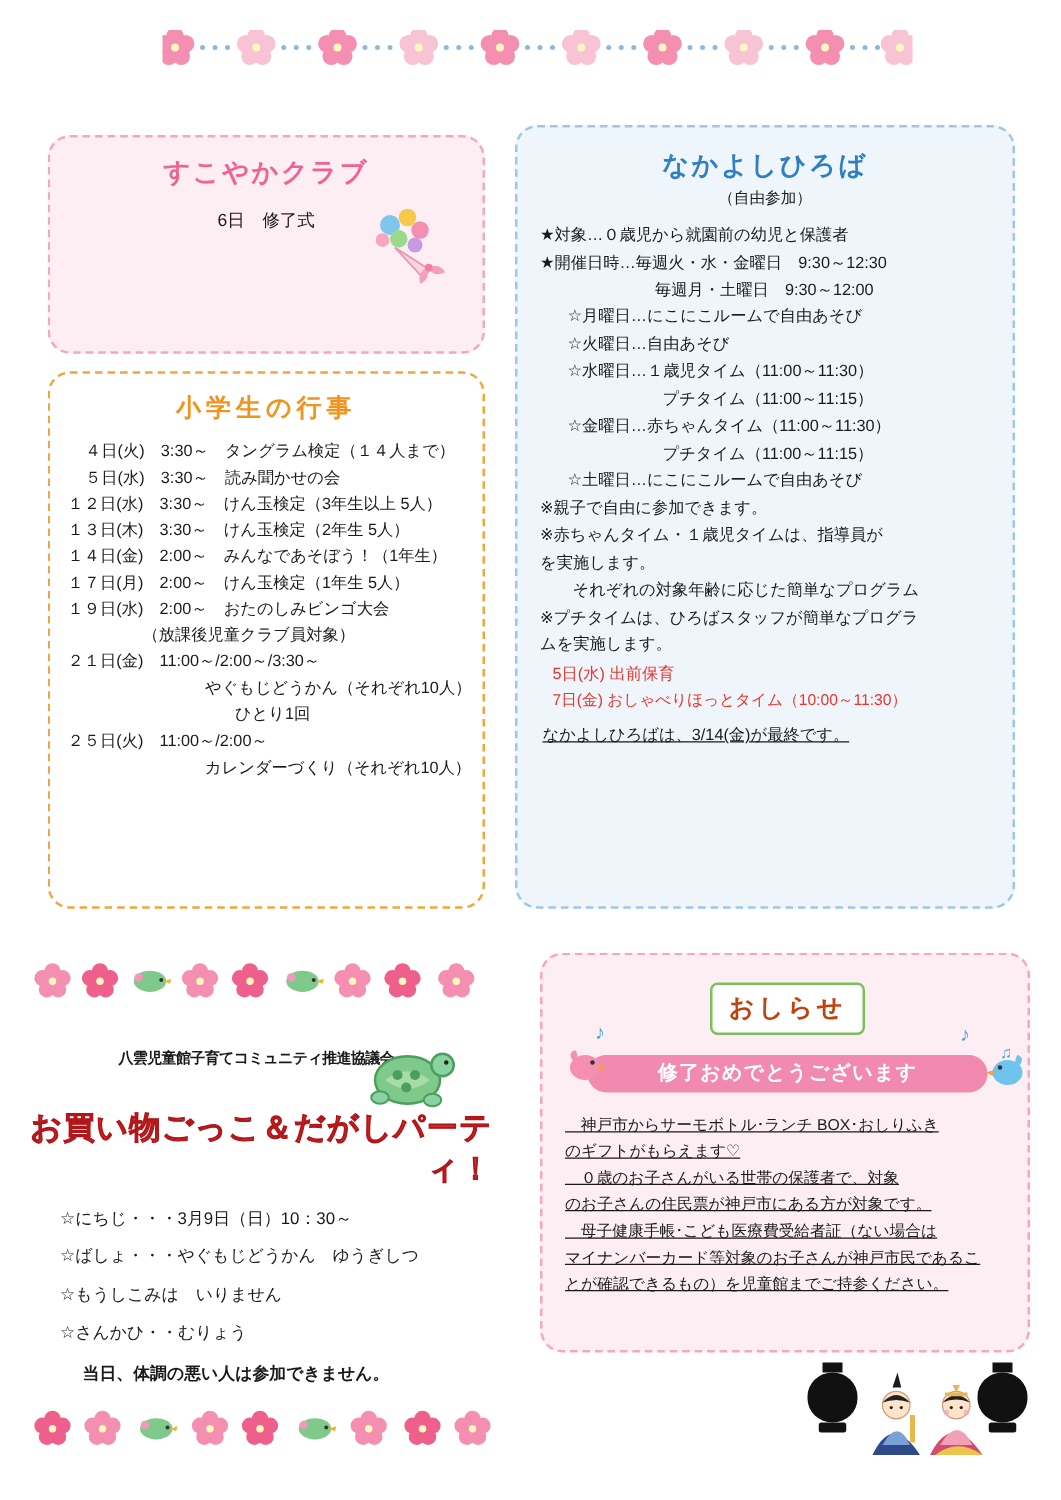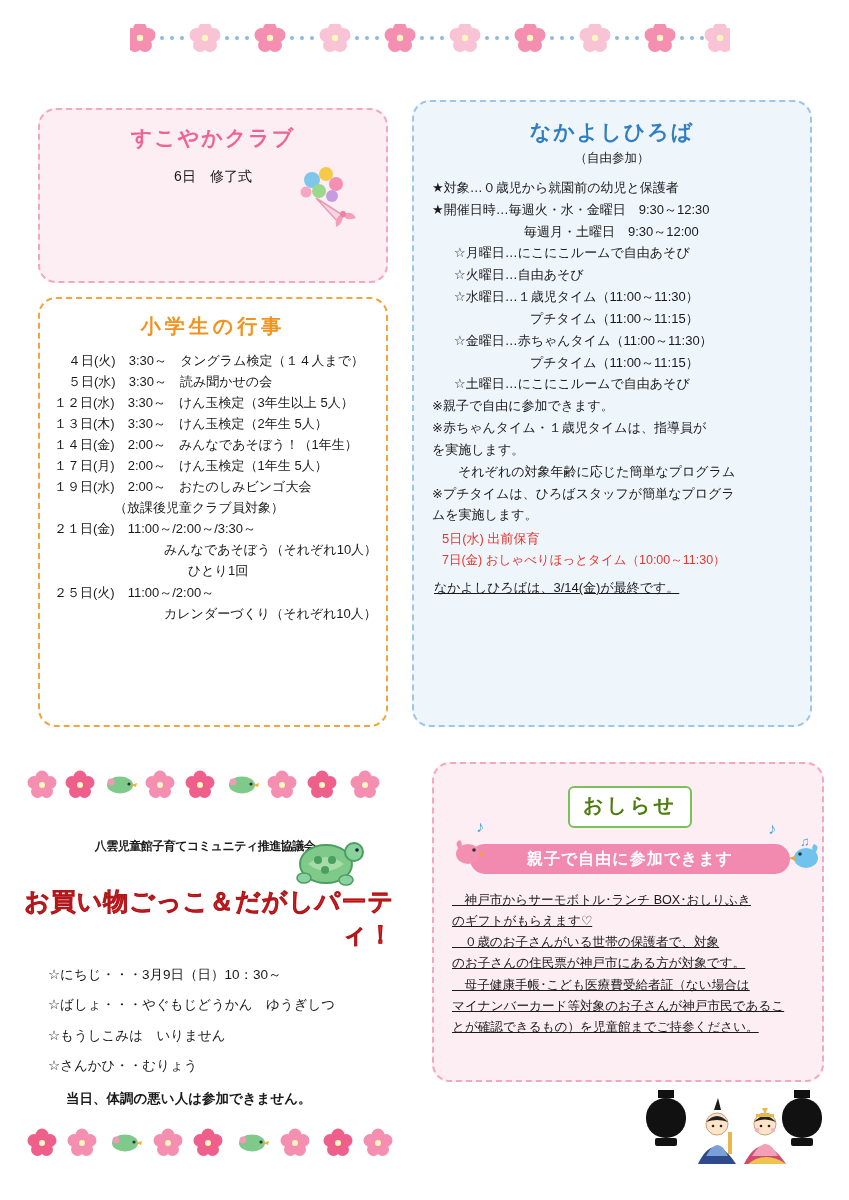--- a/index.html
+++ b/index.html
@@ -82,23 +82,22 @@
   .fest-lines{position:absolute;left:48px;top:960px;width:360px;font-size:13.5px;line-height:2.25;}
   .fest-note{position:absolute;left:66px;top:1090px;width:340px;font-size:13.5px;font-weight:bold;}
 
   .turtle{position:absolute;left:288px;top:830px;width:78px;height:62px;}
 
   
   #oshirase{left:432px;top:762px;width:392px;height:320px;background:#fdeef3;border:2px dashed #f3a7c0;border-radius:18px;}
   .oshirase-title{
     position:absolute;left:568px;top:786px;width:120px;height:38px;
     border:2px solid #7dbf5b;border-radius:6px;background:#ffffff;
-    color:#4d7c0f;font-size:20px;font-weight:bold;text-align:center;line-height:38px;
+    color:#c2410c;font-size:20px;font-weight:bold;text-align:center;line-height:38px;
     letter-spacing:3px;
-    font-family:Liberation Mono, monospace;
   }
   .gift-banner{
     position:absolute;left:470px;top:844px;width:320px;height:30px;
     background:#f28ab0;border-radius:15px;color:#ffffff;font-size:16px;
     font-weight:bold;text-align:center;line-height:30px;letter-spacing:1px;
   }
   .gift-body{position:absolute;left:452px;top:890px;width:360px;font-size:12.6px;line-height:1.68;text-decoration:underline;}
 
   .bird{position:absolute;width:34px;height:30px;}
   .note{position:absolute;color:#4da6d8;font-size:16px;}
@@ -261,21 +260,21 @@
     <div class="list">
       <div>４日(火)　3:30～　タングラム検定（１４人まで）</div>
       <div>５日(水)　3:30～　読み聞かせの会</div>
       <div style="margin-left:-14px">１２日(水)　3:30～　けん玉検定（3年生以上 5人）</div>
       <div style="margin-left:-14px">１３日(木)　3:30～　けん玉検定（2年生 5人）</div>
       <div style="margin-left:-14px">１４日(金)　2:00～　みんなであそぼう！（1年生）</div>
       <div style="margin-left:-14px">１７日(月)　2:00～　けん玉検定（1年生 5人）</div>
       <div style="margin-left:-14px">１９日(水)　2:00～　おたのしみビンゴ大会</div>
       <div class="ind1">（放課後児童クラブ員対象）</div>
       <div style="margin-left:-14px">２１日(金)　11:00～/2:00～/3:30～</div>
-      <div class="ind2">みんなであそぼう（それぞれ10人）</div>
+      <div class="ind2">やぐもじどうかん（それぞれ10人）</div>
       <div class="ind3">ひとり1回</div>
       <div style="margin-left:-14px">２５日(火)　11:00～/2:00～</div>
       <div class="ind2">カレンダーづくり（それぞれ10人）</div>
     </div>
   </div>
 
   <div class="panel dash-blue" id="nakayoshi">
     <div class="title-blue">なかよしひろば</div>
     <div class="sub">（自由参加）</div>
     <div class="list">
@@ -468,21 +467,21 @@
           <circle cx="-4.5" cy="6.5" r="6.5" fill="#f48fb1"></circle>
           <circle cx="-8" cy="-2.5" r="6.5" fill="#f48fb1"></circle>
           <circle cx="0" cy="0" r="3" fill="#fff7bb"></circle>
         </g>
     </svg>
   </div>
 
   <div class="panel" id="oshirase"></div>
   <div class="oshirase-title">おしらせ</div>
 
-  <div class="gift-banner">親子で自由に参加できます</div>
+  <div class="gift-banner">修了おめでとうございます</div>
 
   <div class="bird" style="left:452px;top:838px;">
     <svg width="34" height="30" viewBox="0 0 34 30" xmlns="http://www.w3.org/2000/svg">
       <ellipse cx="16" cy="16" rx="12" ry="10" fill="#f48fb1"></ellipse>
       <circle cx="22" cy="12" r="1.8" fill="#333"></circle>
       <path d="M27 14 l6 2 l-6 3 Z" fill="#f0a33c"></path>
       <path d="M6 10 q-4 -6 2 -8 q3 3 1 8 Z" fill="#f48fb1"></path>
     </svg>
   </div>
   <div class="bird" style="left:788px;top:842px;">

